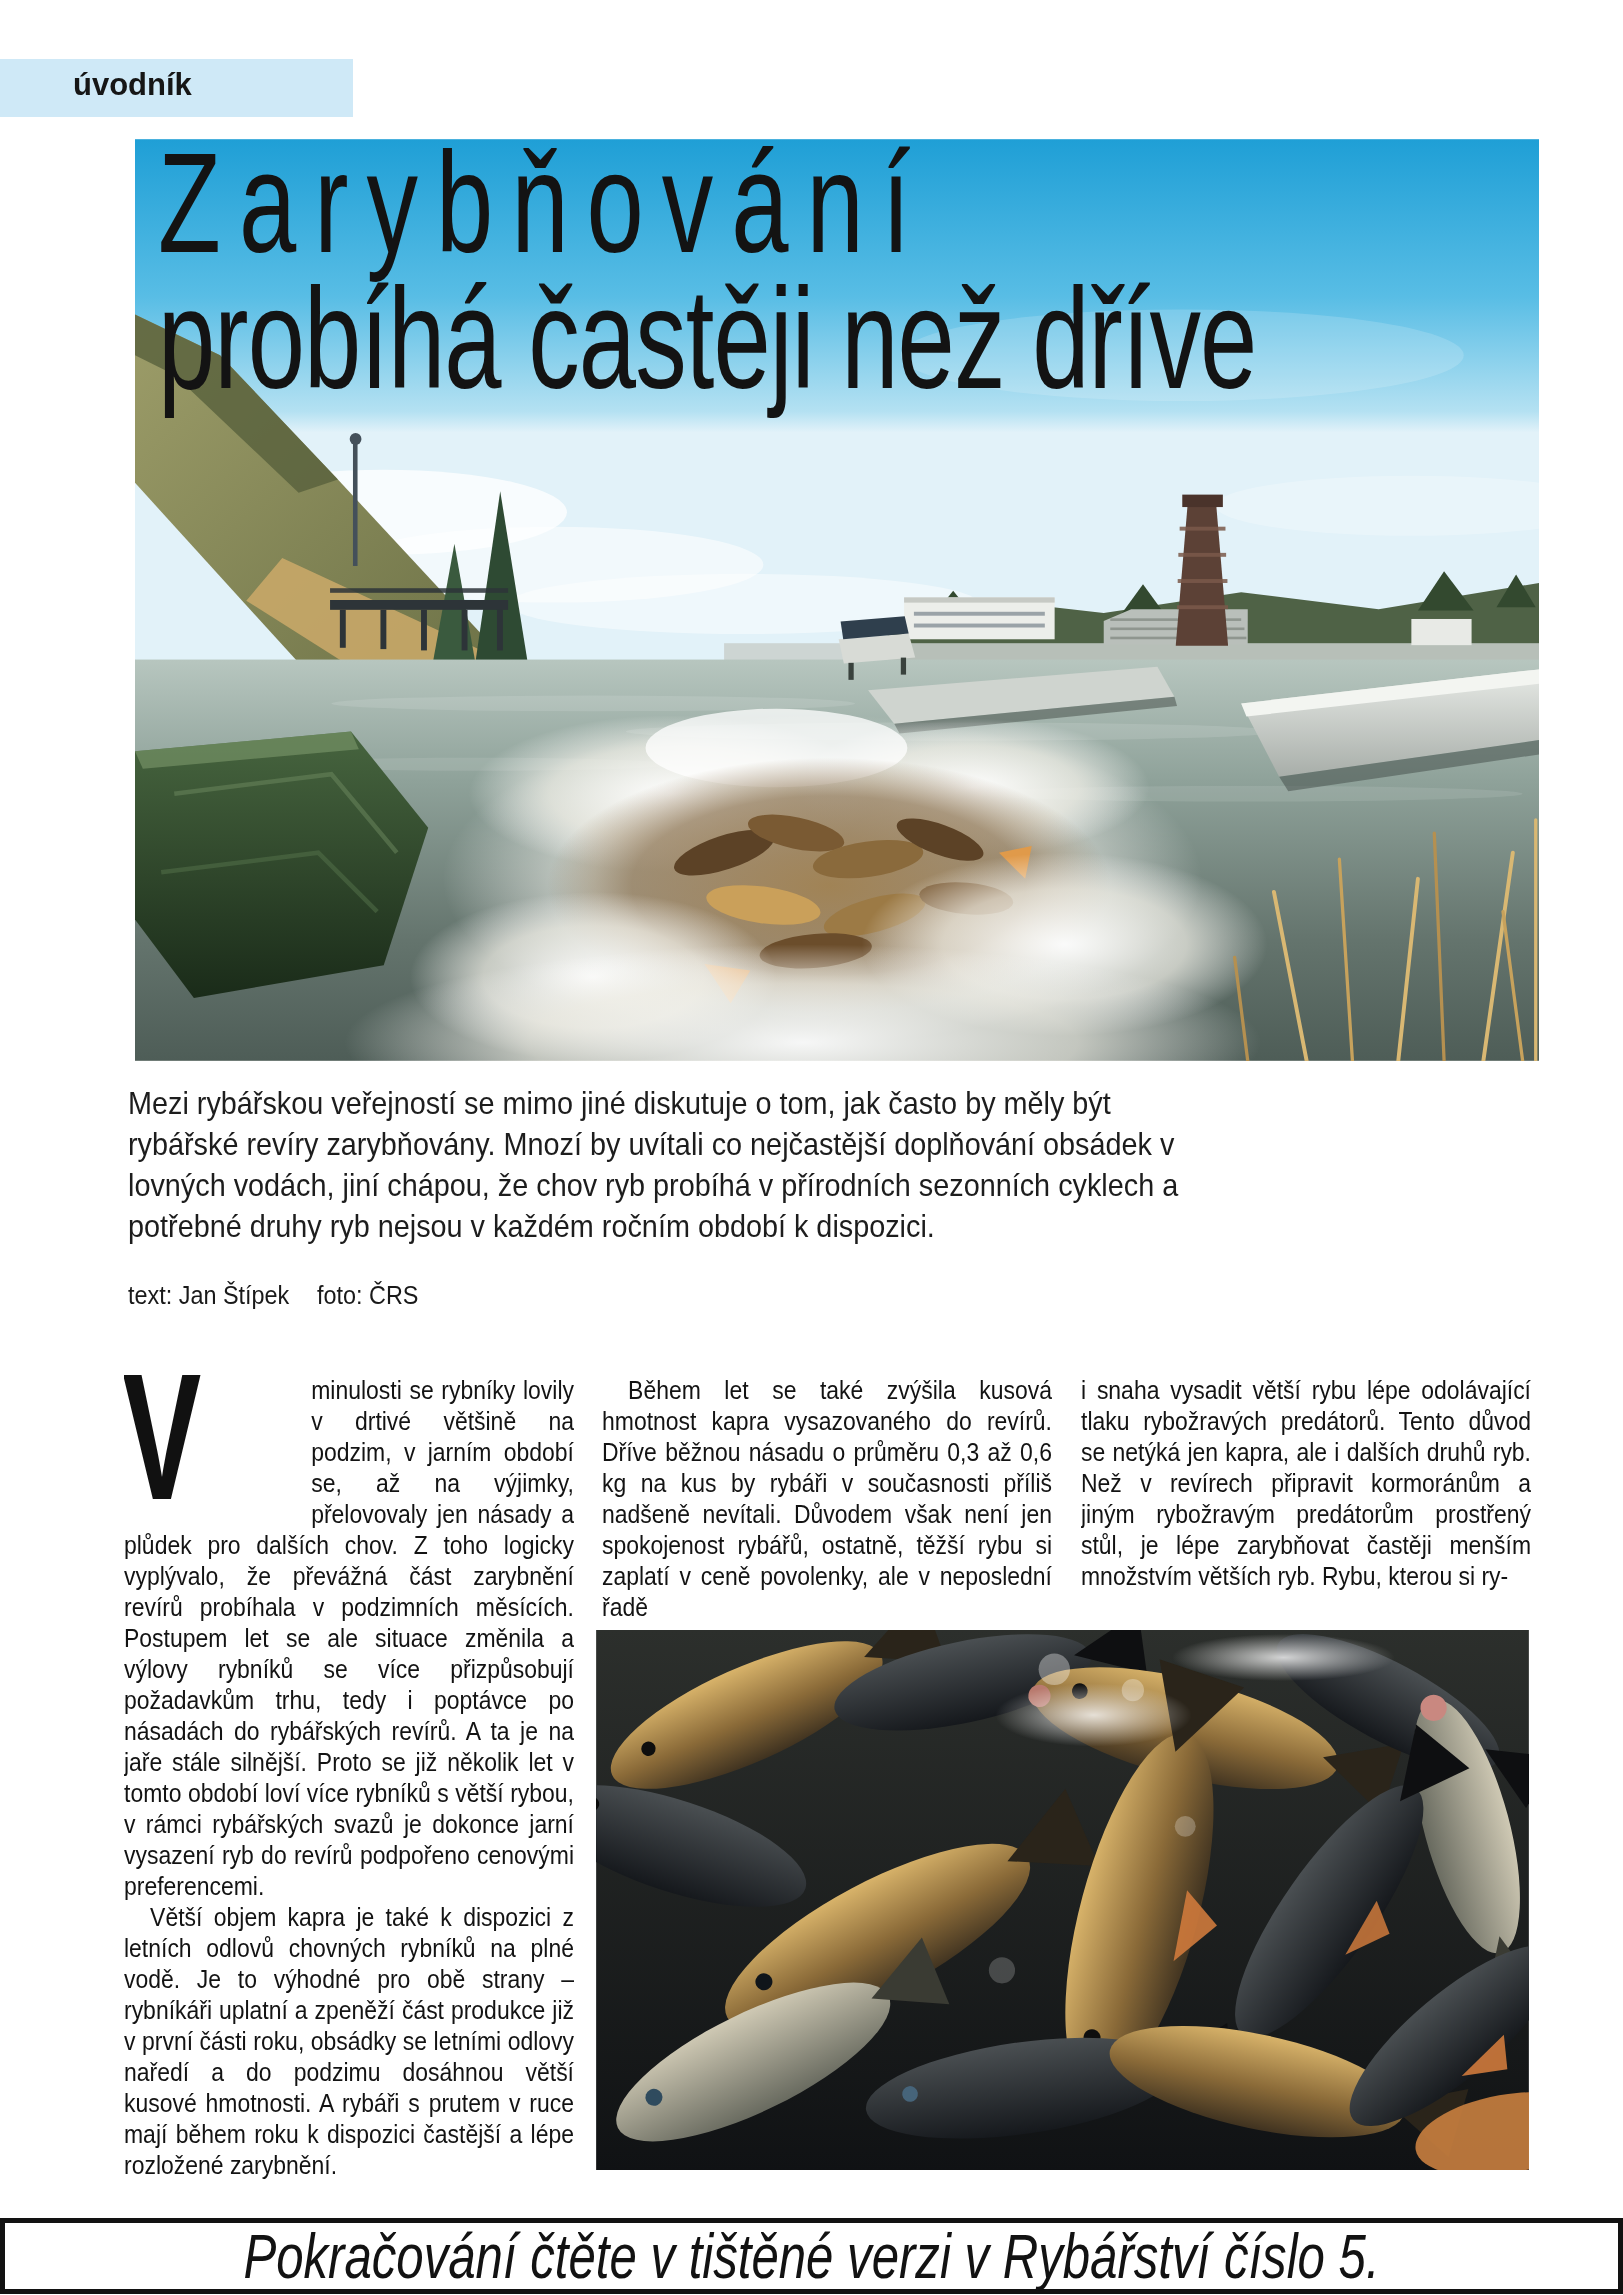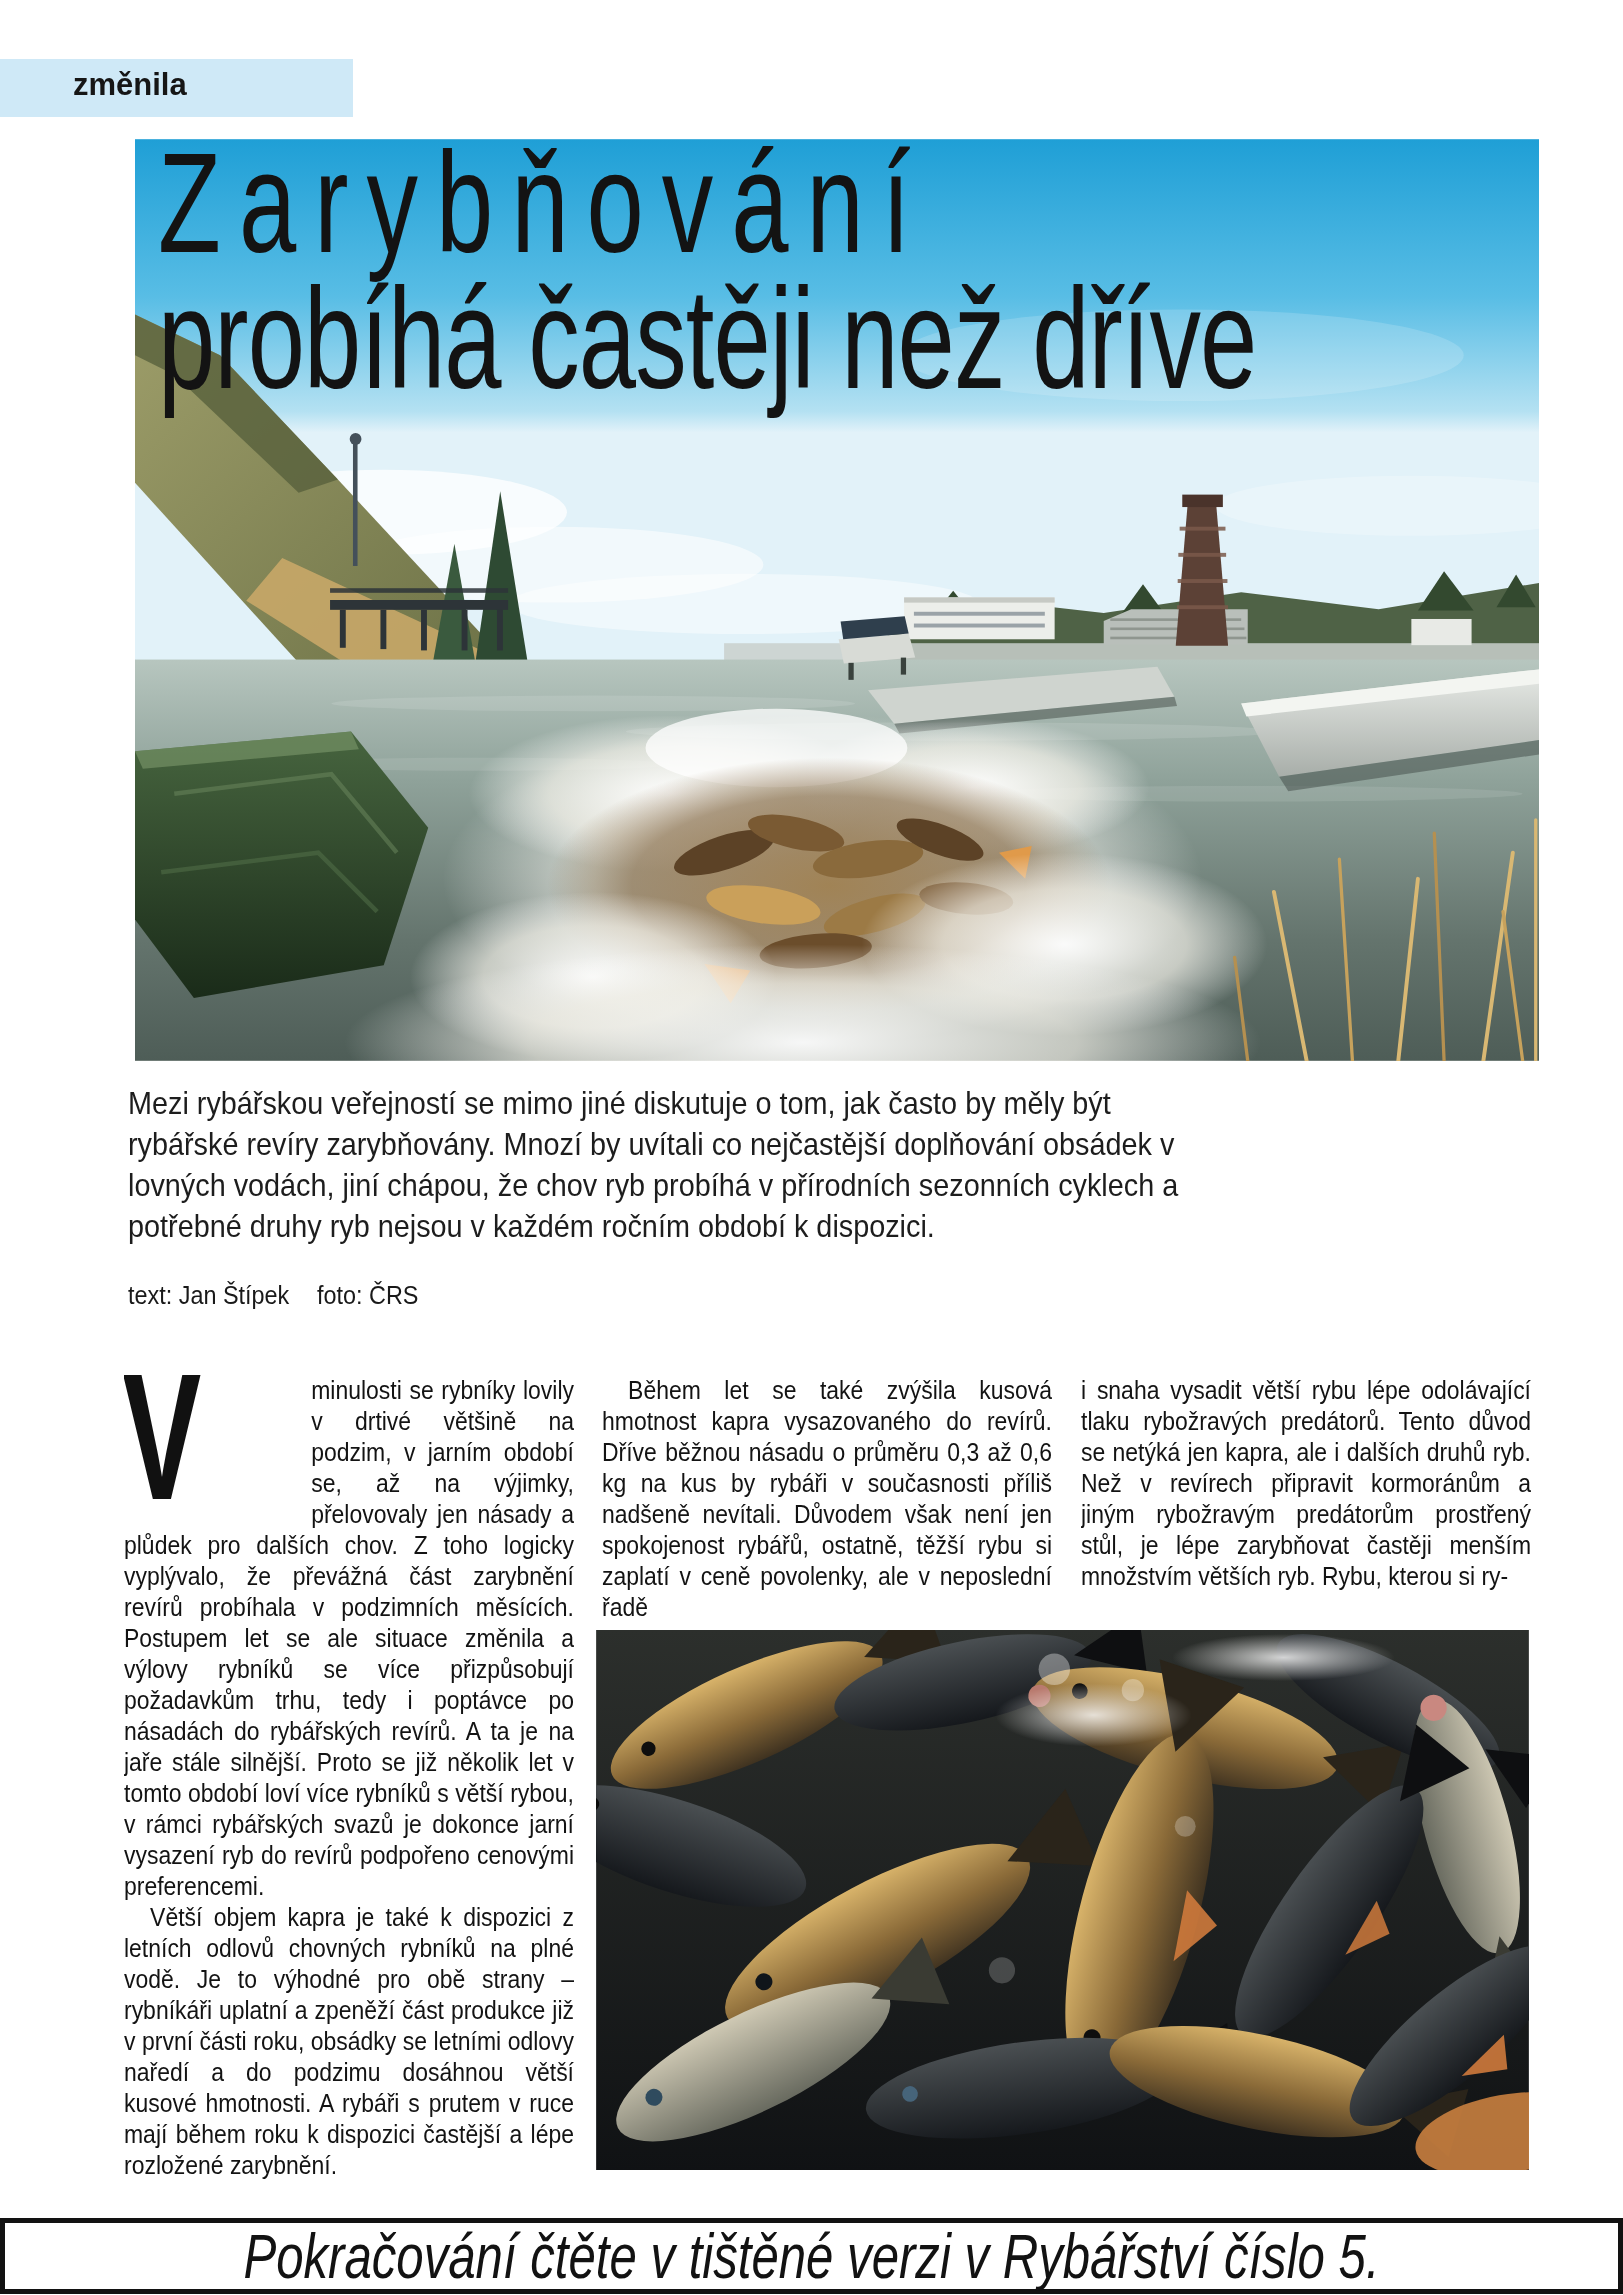--- a/index.html
+++ b/index.html
@@ -72,21 +72,21 @@
     display:block; text-align:center; white-space:nowrap; color:#121212;
     font-size:63px; line-height:66px; transform:scaleX(0.78); transform-origin:center top;
   }
 </style>
 </head>
 <body>
 
 <div class="page">
 
   <div class="section-bar">
-    <div class="section-label">změnila</div>
+    <div class="section-label">úvodník</div>
   </div>
 
   <div class="hero">
     <svg width="1404" height="922" viewBox="0 0 2145 1408">
       <defs>
         <linearGradient id="skyG" x1="0" y1="0" x2="0" y2="1">
           <stop offset="0" stop-color="#1f9fd6"></stop>
             <stop offset="0.3" stop-color="#58bde5"></stop>
           <stop offset="0.52" stop-color="#b4e1f2"></stop>
             <stop offset="0.56" stop-color="#e2f2f9"></stop>

